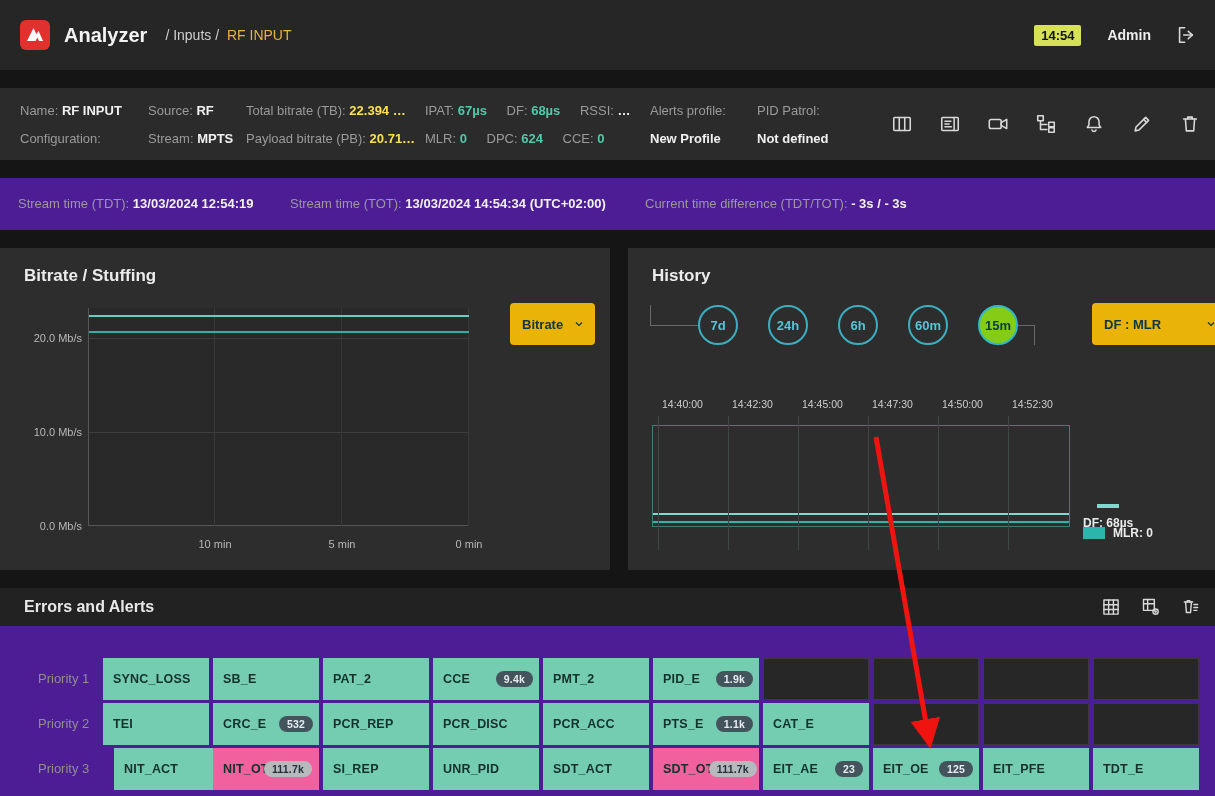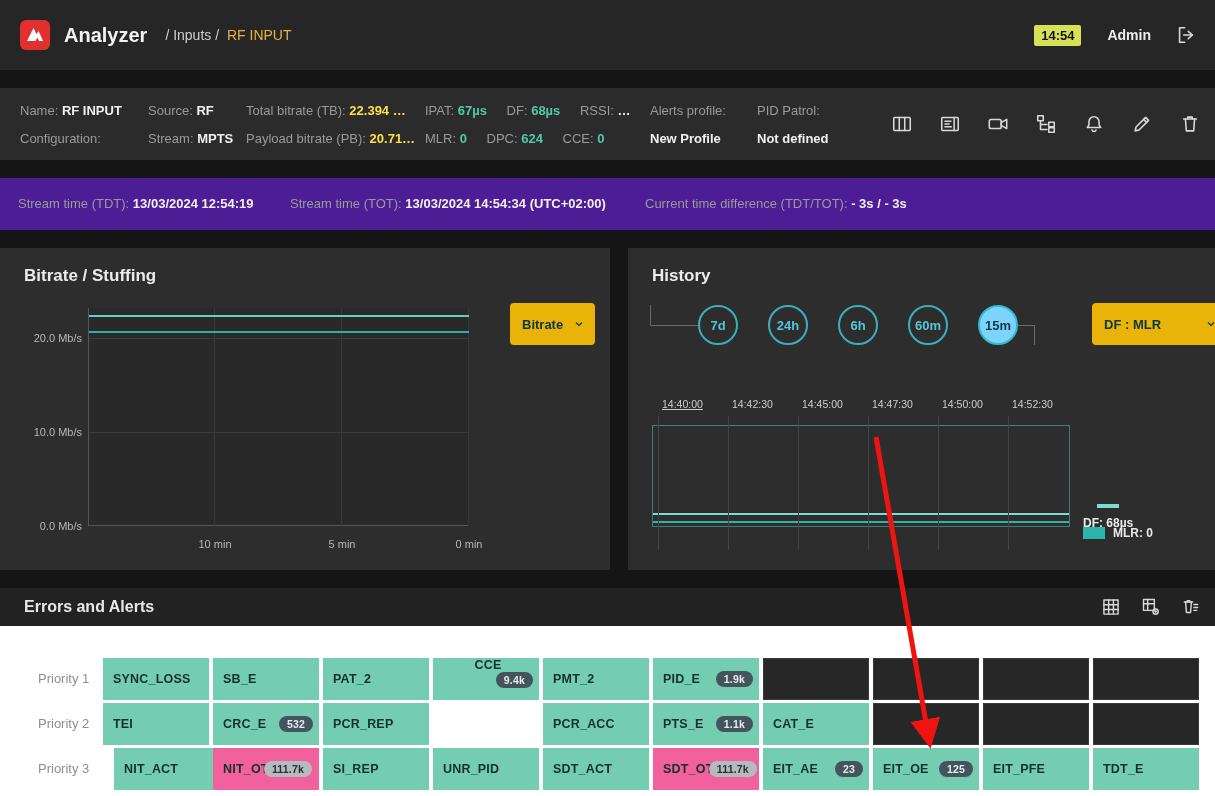--- a/index.html
+++ b/index.html
@@ -59,34 +59,34 @@
   .plot { position:absolute; left:88px; top:60px; width:380px; height:218px;
           border-left:1px solid #565656; border-bottom:1px solid #565656; background:#292929; }
   .hgrid { position:absolute; left:0; width:380px; height:1px; background:#3d3d3d; }
   .vgrid { position:absolute; top:0; height:218px; width:1px; background:#383838; }
   .series-line { position:absolute; left:0; width:380px; height:2px; }
 
   
   .pill-row { position:absolute; left:70px; top:57px; display:flex; gap:30px; }
   .pill { width:40px; height:40px; border-radius:50%; border:2px solid #3aafc2; color:#55c5d8;
           font-size:13px; font-weight:bold; display:flex; align-items:center; justify-content:center; cursor:pointer; }
-  .pill.selected { background:#7dd3fc; border-color:#2fb9cb; color:#0c3a42; }
+  .pill.selected { background:#84cc16; border-color:#2fb9cb; color:#0c3a42; }
   .bracket { position:absolute; background:#8a8a8a; opacity:.65; }
   .h-grid { position:absolute; top:168px; height:134px; width:1px; background:#3c4848; }
   .h-tick { position:absolute; top:150px; font-size:10.5px; color:#cfcfcf; white-space:nowrap; }
   .h-box { position:absolute; left:24px; top:177px; width:418px; height:102px; border:1px solid #3f7e79; }
   .h-line { position:absolute; left:25px; width:416px; height:2px; }
   .legend-item { position:absolute; left:455px; display:flex; align-items:center; gap:8px;
                  font-size:12px; font-weight:bold; color:#eaeaea; height:16px; }
   .swatch { width:22px; height:12px; }
   .swatch.outline { border:2px solid #7fd9ce; background:transparent; }
   .swatch.fill { background:#2bb5ab; }
 
   
-  .errors { position:absolute; top:588px; left:0; width:1215px; height:208px; background:#ffffff; }
+  .errors { position:absolute; top:588px; left:0; width:1215px; height:208px; background:#4c1d95; }
   .errors-head { position:absolute; top:0; left:0; width:1215px; height:38px; background:#222222;
                  display:flex; align-items:center; padding:0 14px 0 24px; }
   .errors-title { font-size:16px; font-weight:bold; color:#e8e8e8; }
   .errors-tools { margin-left:auto; display:flex; gap:20px; align-items:center; }
   .err-row { position:absolute; left:0; width:1215px; height:42px; }
   .err-row-label { position:absolute; left:38px; top:0; height:42px; line-height:42px; color:#8f8f8f; font-size:13px; }
   .err-cell { position:absolute; top:0; width:106px; height:42px; background:#74ccb1; color:#14312a;
               font-weight:bold; font-size:12.5px; display:flex; align-items:center;
               padding:0 6px 0 10px; cursor:pointer; letter-spacing:.2px; }
   .err-cell.alert { background:#f0619e; }
@@ -277,21 +277,21 @@
       <svg width="12" height="12" viewBox="0 0 24 24">
           <polyline points="6 9 12 15 18 9"></polyline>
         </svg>
     </span>
   </div>
 
   <div class="h-box"></div>
   <div class="h-line" style="top:265px; background:#7fd9ce"></div>
   <div class="h-line" style="top:273px; background:#2bb5ab"></div>
 <div class="h-grid" style="left: 30px;"></div>
-    <div class="h-tick" style="left: 34px; text-decoration: underline;">14:40:00</div>
+    <div class="h-tick" style="left: 34px;">14:40:00</div>
     <div class="h-grid" style="left: 100px;"></div>
     <div class="h-tick" style="left: 104px;">14:42:30</div>
     <div class="h-grid" style="left: 170px;"></div>
     <div class="h-tick" style="left: 174px;">14:45:00</div>
     <div class="h-grid" style="left: 240px;"></div>
     <div class="h-tick" style="left: 244px;">14:47:30</div>
     <div class="h-grid" style="left: 310px;"></div>
     <div class="h-tick" style="left: 314px;">14:50:00</div>
     <div class="h-grid" style="left: 380px;"></div>
     <div class="h-tick" style="left: 384px;">14:52:30</div>
@@ -344,21 +344,21 @@
         <div class="err-row-label">Priority 1</div>
         <div class="err-cell" style="left: 103px;">
           <span>SYNC_LOSS</span>
         </div>
         <div class="err-cell" style="left: 213px;">
           <span>SB_E</span>
         </div>
         <div class="err-cell" style="left: 323px;">
           <span>PAT_2</span>
         </div>
-        <div class="err-cell" style="left: 433px; flex-direction: column;">
+        <div class="err-cell" style="left: 433px;">
           <span>CCE</span>
           <span class="badge">9.4k</span>
         </div>
         <div class="err-cell" style="left: 543px;">
           <span>PMT_2</span>
         </div>
         <div class="err-cell" style="left: 653px; justify-content: center;">
           <span>PID_E</span>
           <span class="badge">1.9k</span>
         </div>
@@ -372,20 +372,23 @@
         <div class="err-cell" style="left: 103px;">
           <span>TEI</span>
         </div>
         <div class="err-cell" style="left: 213px;">
           <span>CRC_E</span>
           <span class="badge">532</span>
         </div>
         <div class="err-cell" style="left: 323px;">
           <span>PCR_REP</span>
         </div>
+        <div class="err-cell" style="left: 433px;">
+          <span>PCR_DISC</span>
+        </div>
         <div class="err-cell" style="left: 543px;">
           <span>PCR_ACC</span>
         </div>
         <div class="err-cell" style="left: 653px;">
           <span>PTS_E</span>
           <span class="badge">1.1k</span>
         </div>
         <div class="err-cell" style="left: 763px;">
           <span>CAT_E</span>
         </div>

